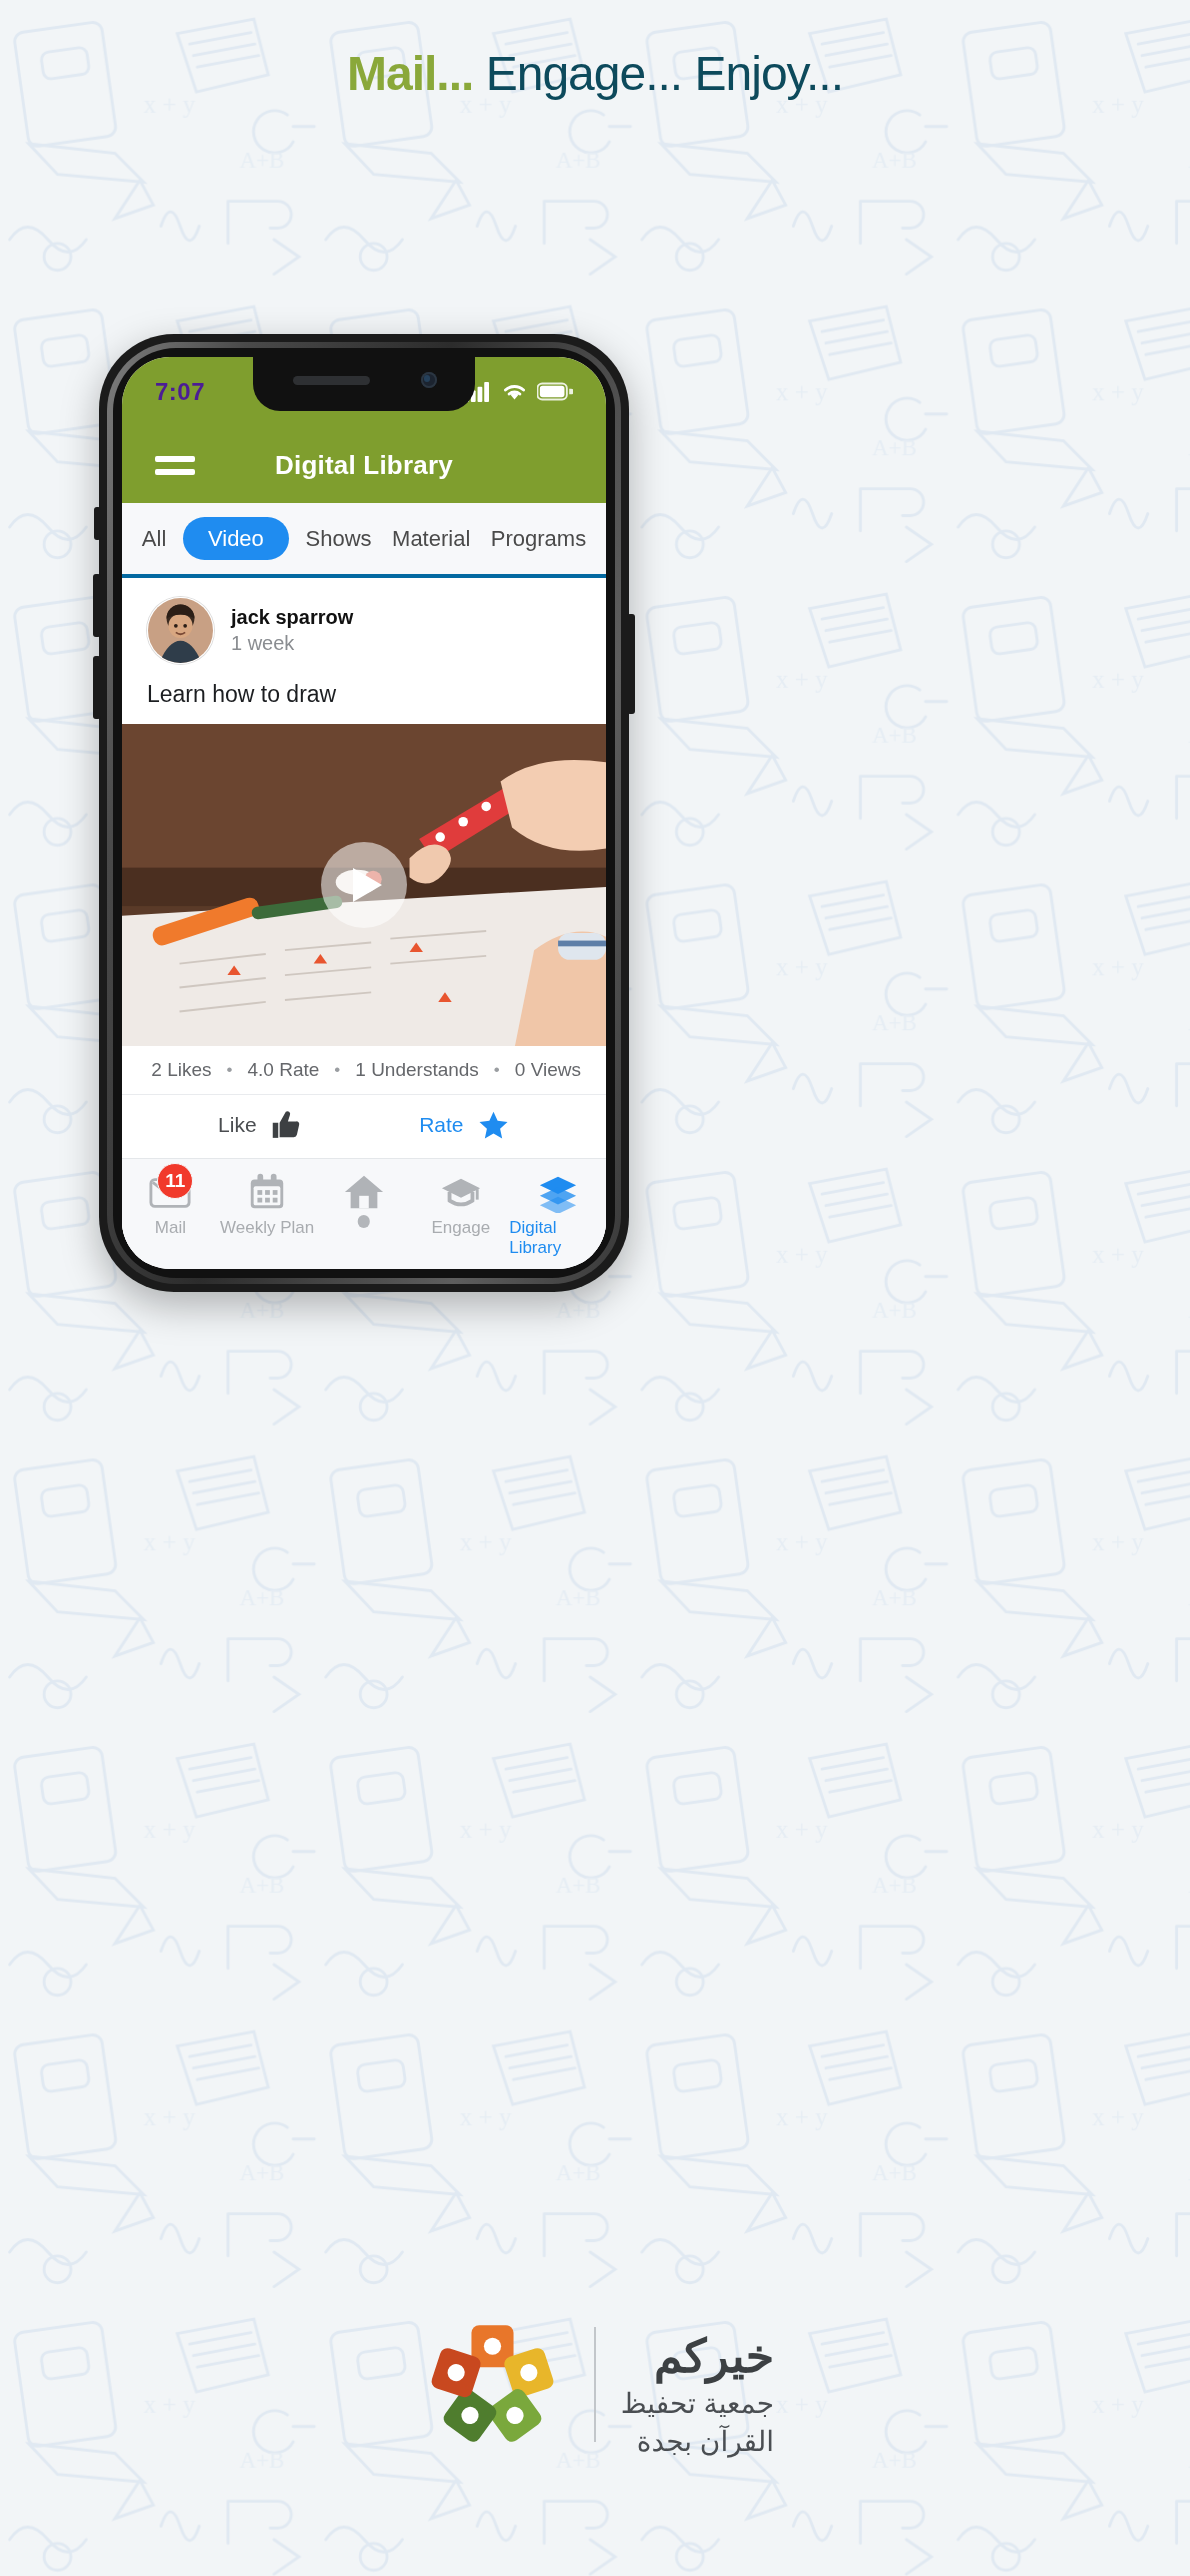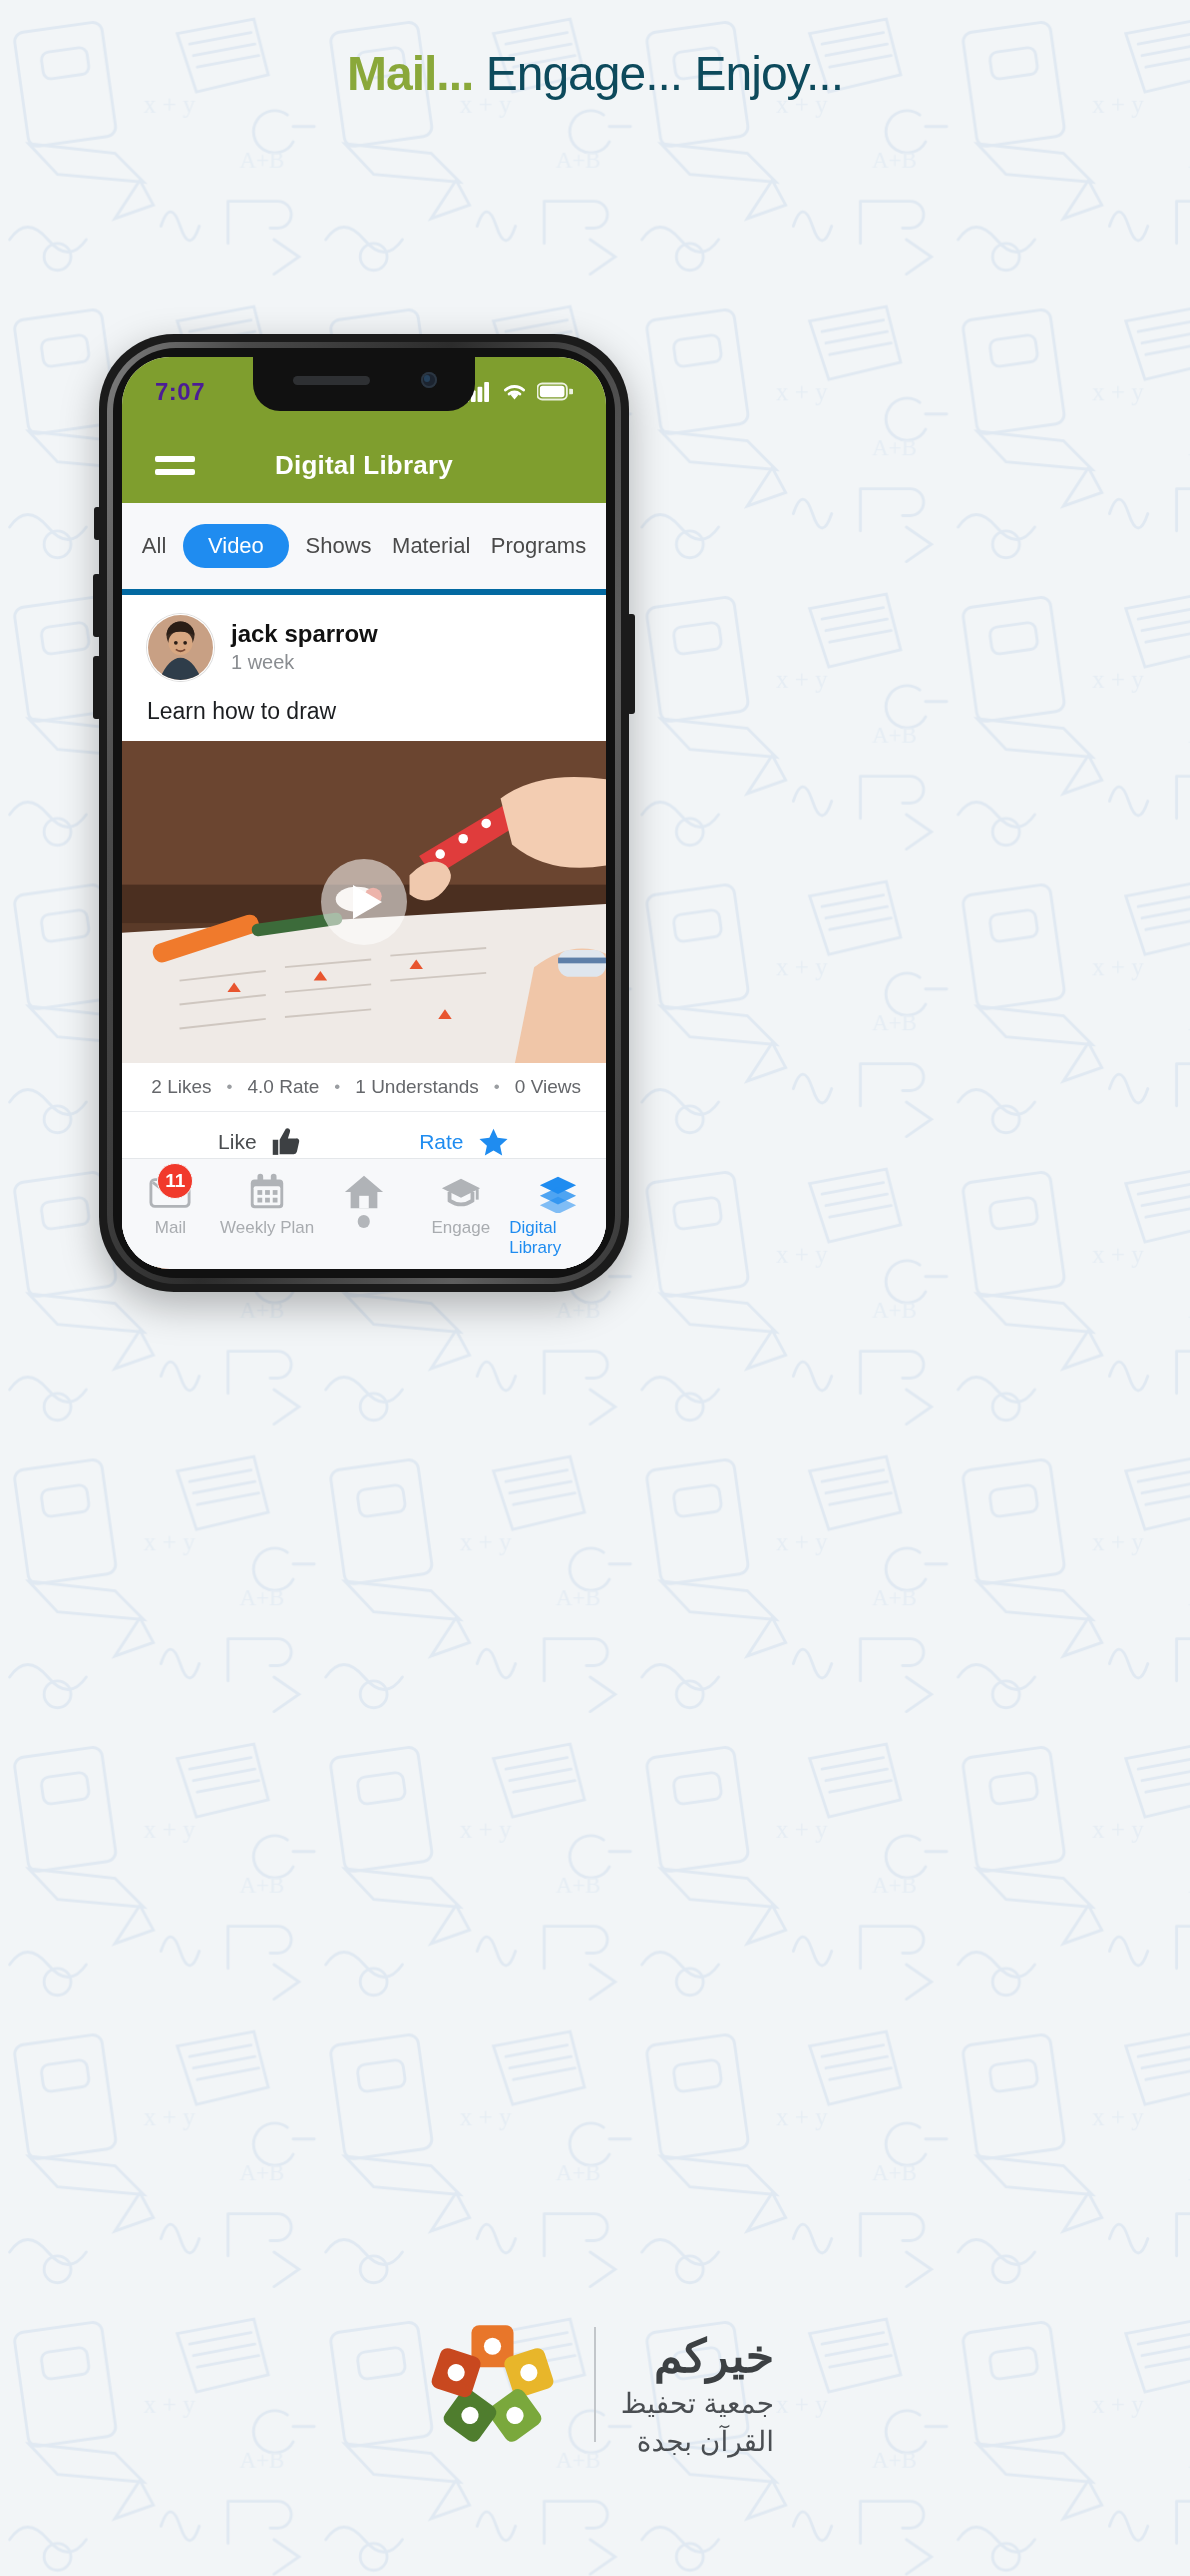--- a/index.html
+++ b/index.html
@@ -92,39 +92,39 @@
   .hamburger span {
     display:block; height:5.8px; background:#fff; border-radius:1.9px; margin:6.7px 0;
   }
   .appbar-title {
     width:100%; text-align:center; color:#fff;
     font-size:26px; font-weight:bold; letter-spacing:0.2px;
   }
 
   
   .tabs {
-    height:92px; background:#f7f8fa;
+    height:75px; background:#f7f8fa;
     display:flex; align-items:center; justify-content:space-around;
-    border-bottom:6px solid #0369a1; padding:0 9.6px;
+    border-bottom:4px solid #0369a1; padding:0 9.6px;
   }
   .tab { font-size:22px; color:#4a4a4a; padding:8.6px 3.8px; white-space:nowrap; }
   .tab.active {
     background:#1f8cf0; color:#fff; border-radius:23px; padding:8.6px 25px;
   }
 
   
   .feed { background:#e9ebee; height:calc(100% - 71px - 75px - 81px); overflow:hidden; }
   .post { background:#fff; padding-bottom:1.9px; }
   .post-head { display:flex; align-items:center; gap:17px; padding:19px 25px 9.6px 25px; }
   .avatar {
     width:67px; height:67px; border-radius:50%; overflow:hidden; flex:none;
     border:1.9px solid #fff; box-shadow:0 0 0 1px #ddd;
   }
   .avatar svg { display:block; width:100%; height:100%; }
-  .post-meta .name { font-size:24px; font-weight:bold; color:#111; line-height:1.25; }
+  .post-meta .name { font-size:20px; font-weight:bold; color:#111; line-height:1.25; }
   .post-meta .time { font-size:20px; color:#8a8d91; line-height:1.35; }
   .post-caption { font-size:23px; color:#1c1e21; padding:7.7px 25px 15.3px 25px; }
 
   .media { position:relative; width:100%; height:322px; overflow:hidden; }
   .media svg { display:block; width:100%; height:100%; }
   .play-btn {
     position:absolute; left:50%; top:50%; transform:translate(-50%,-50%);
     width:86px; height:86px; border-radius:50%;
     background:rgba(255,255,255,.55);
     display:flex; align-items:center; justify-content:center;

